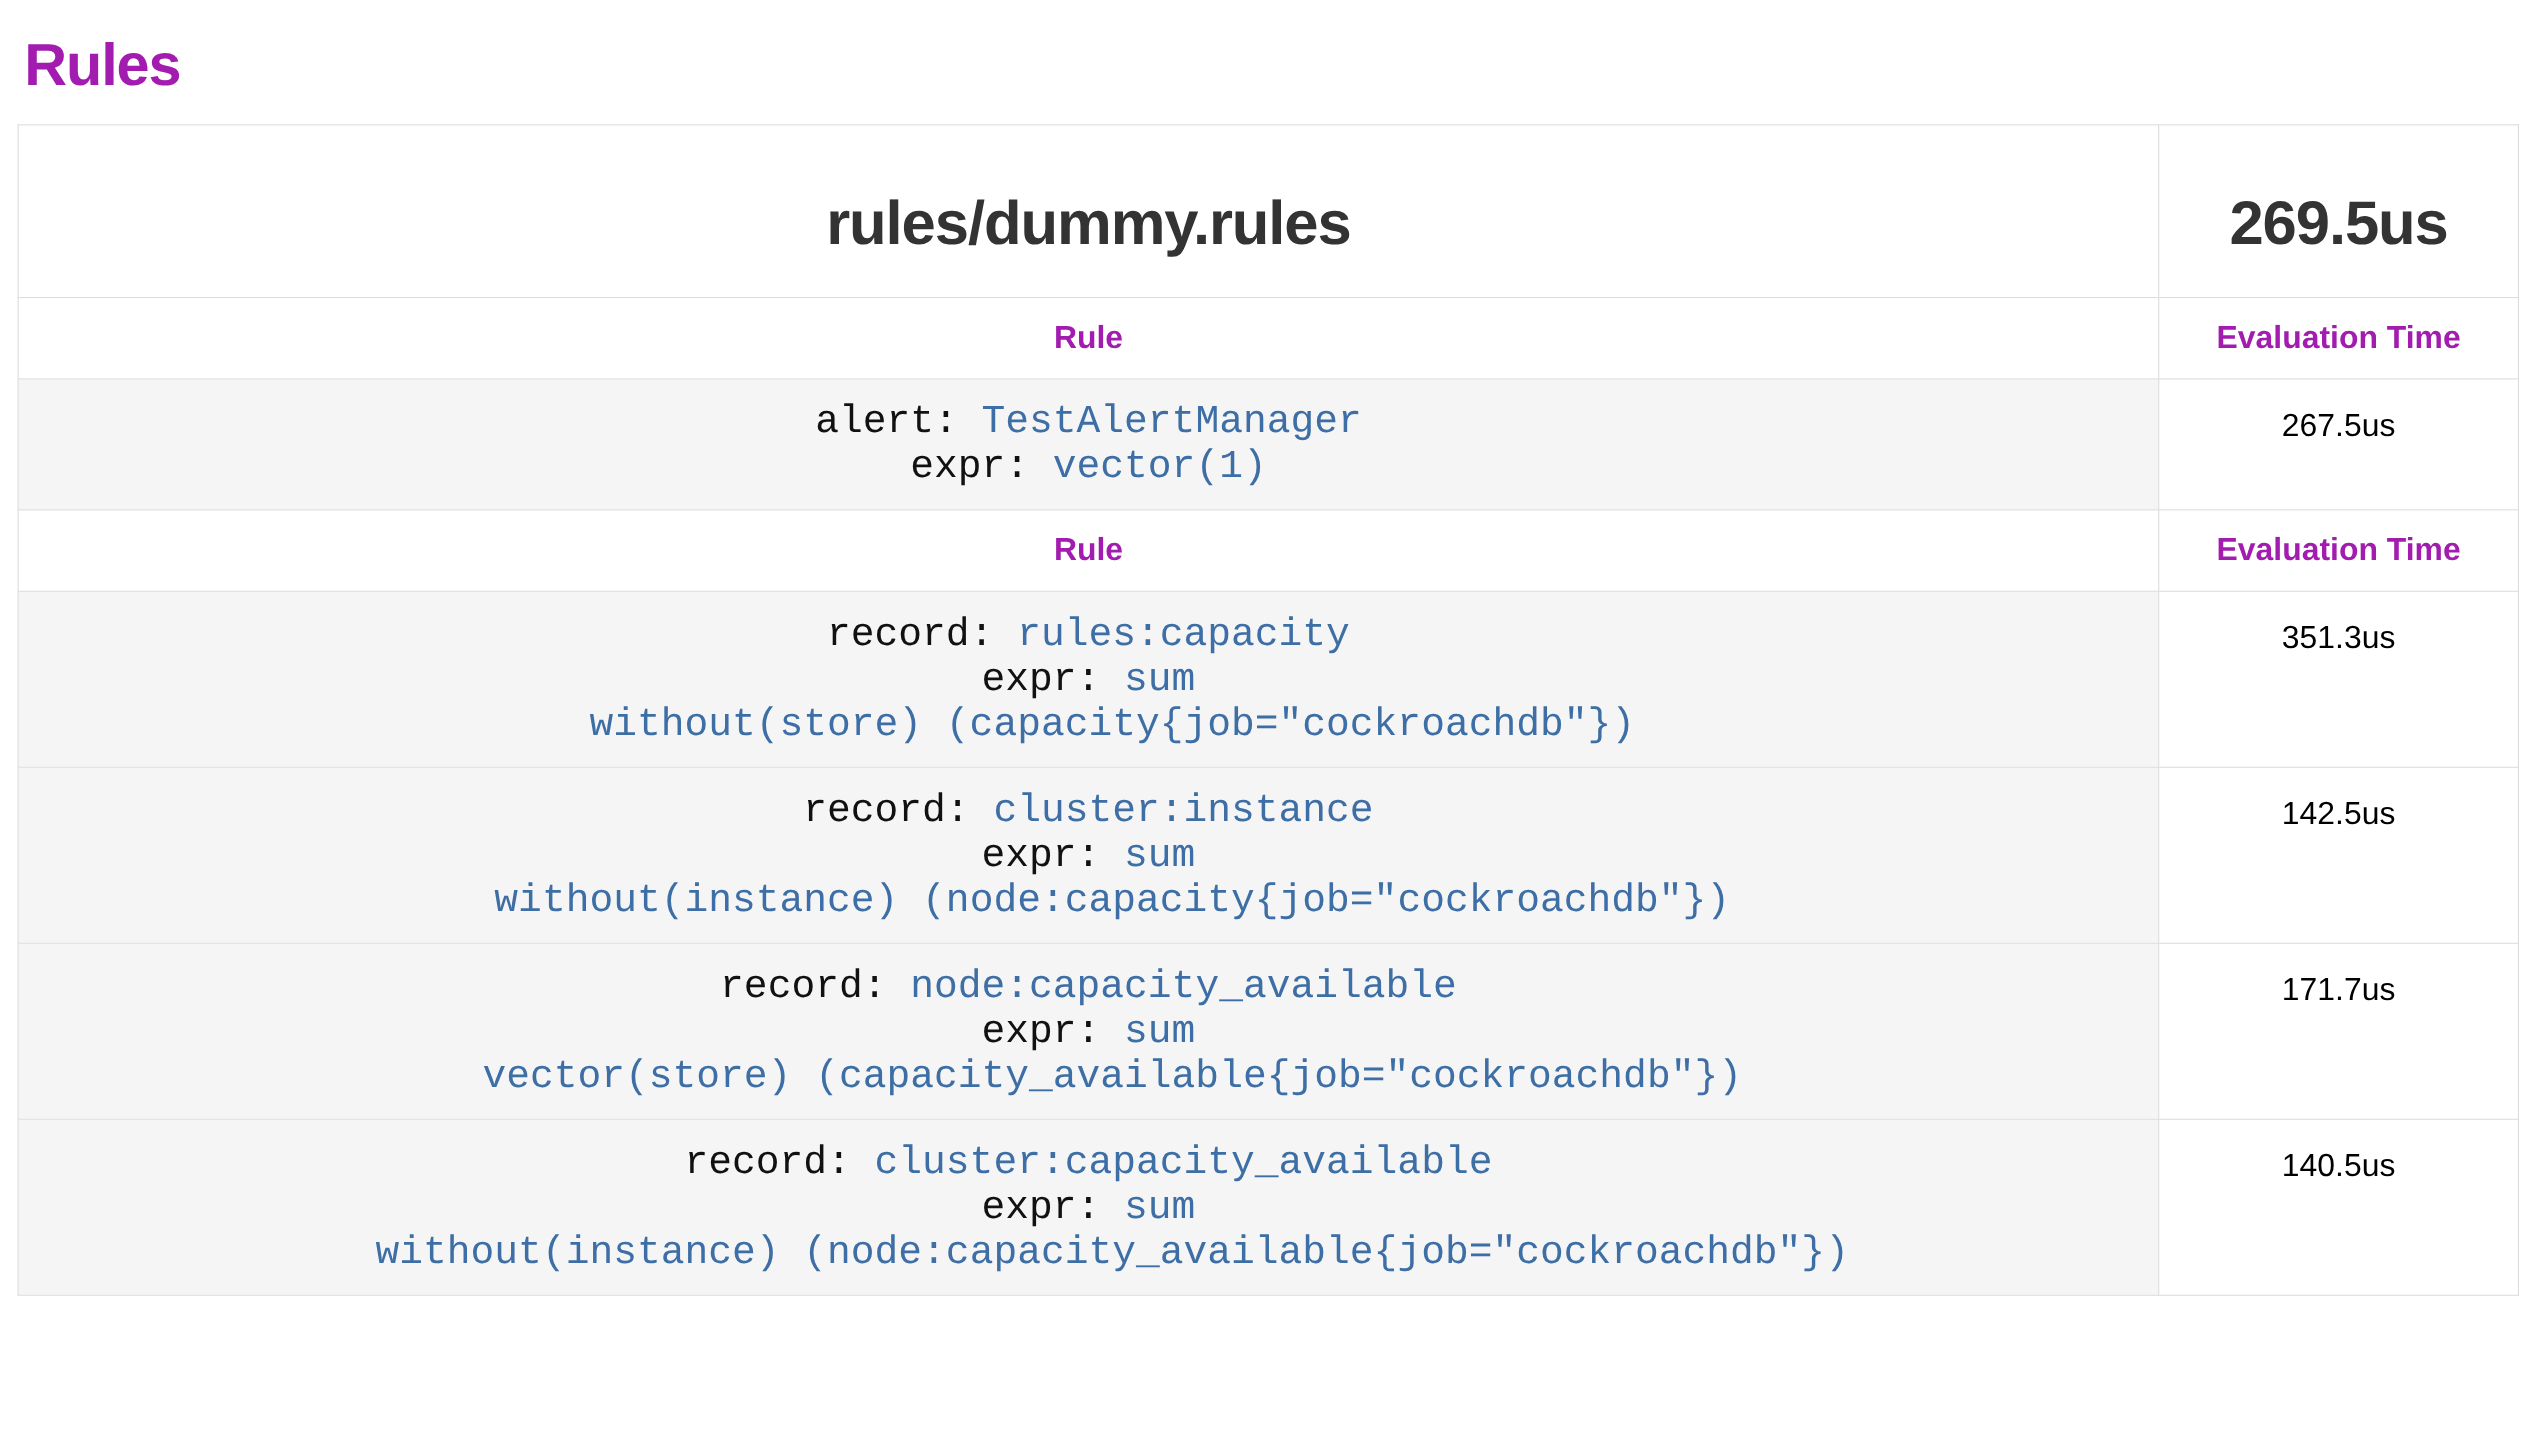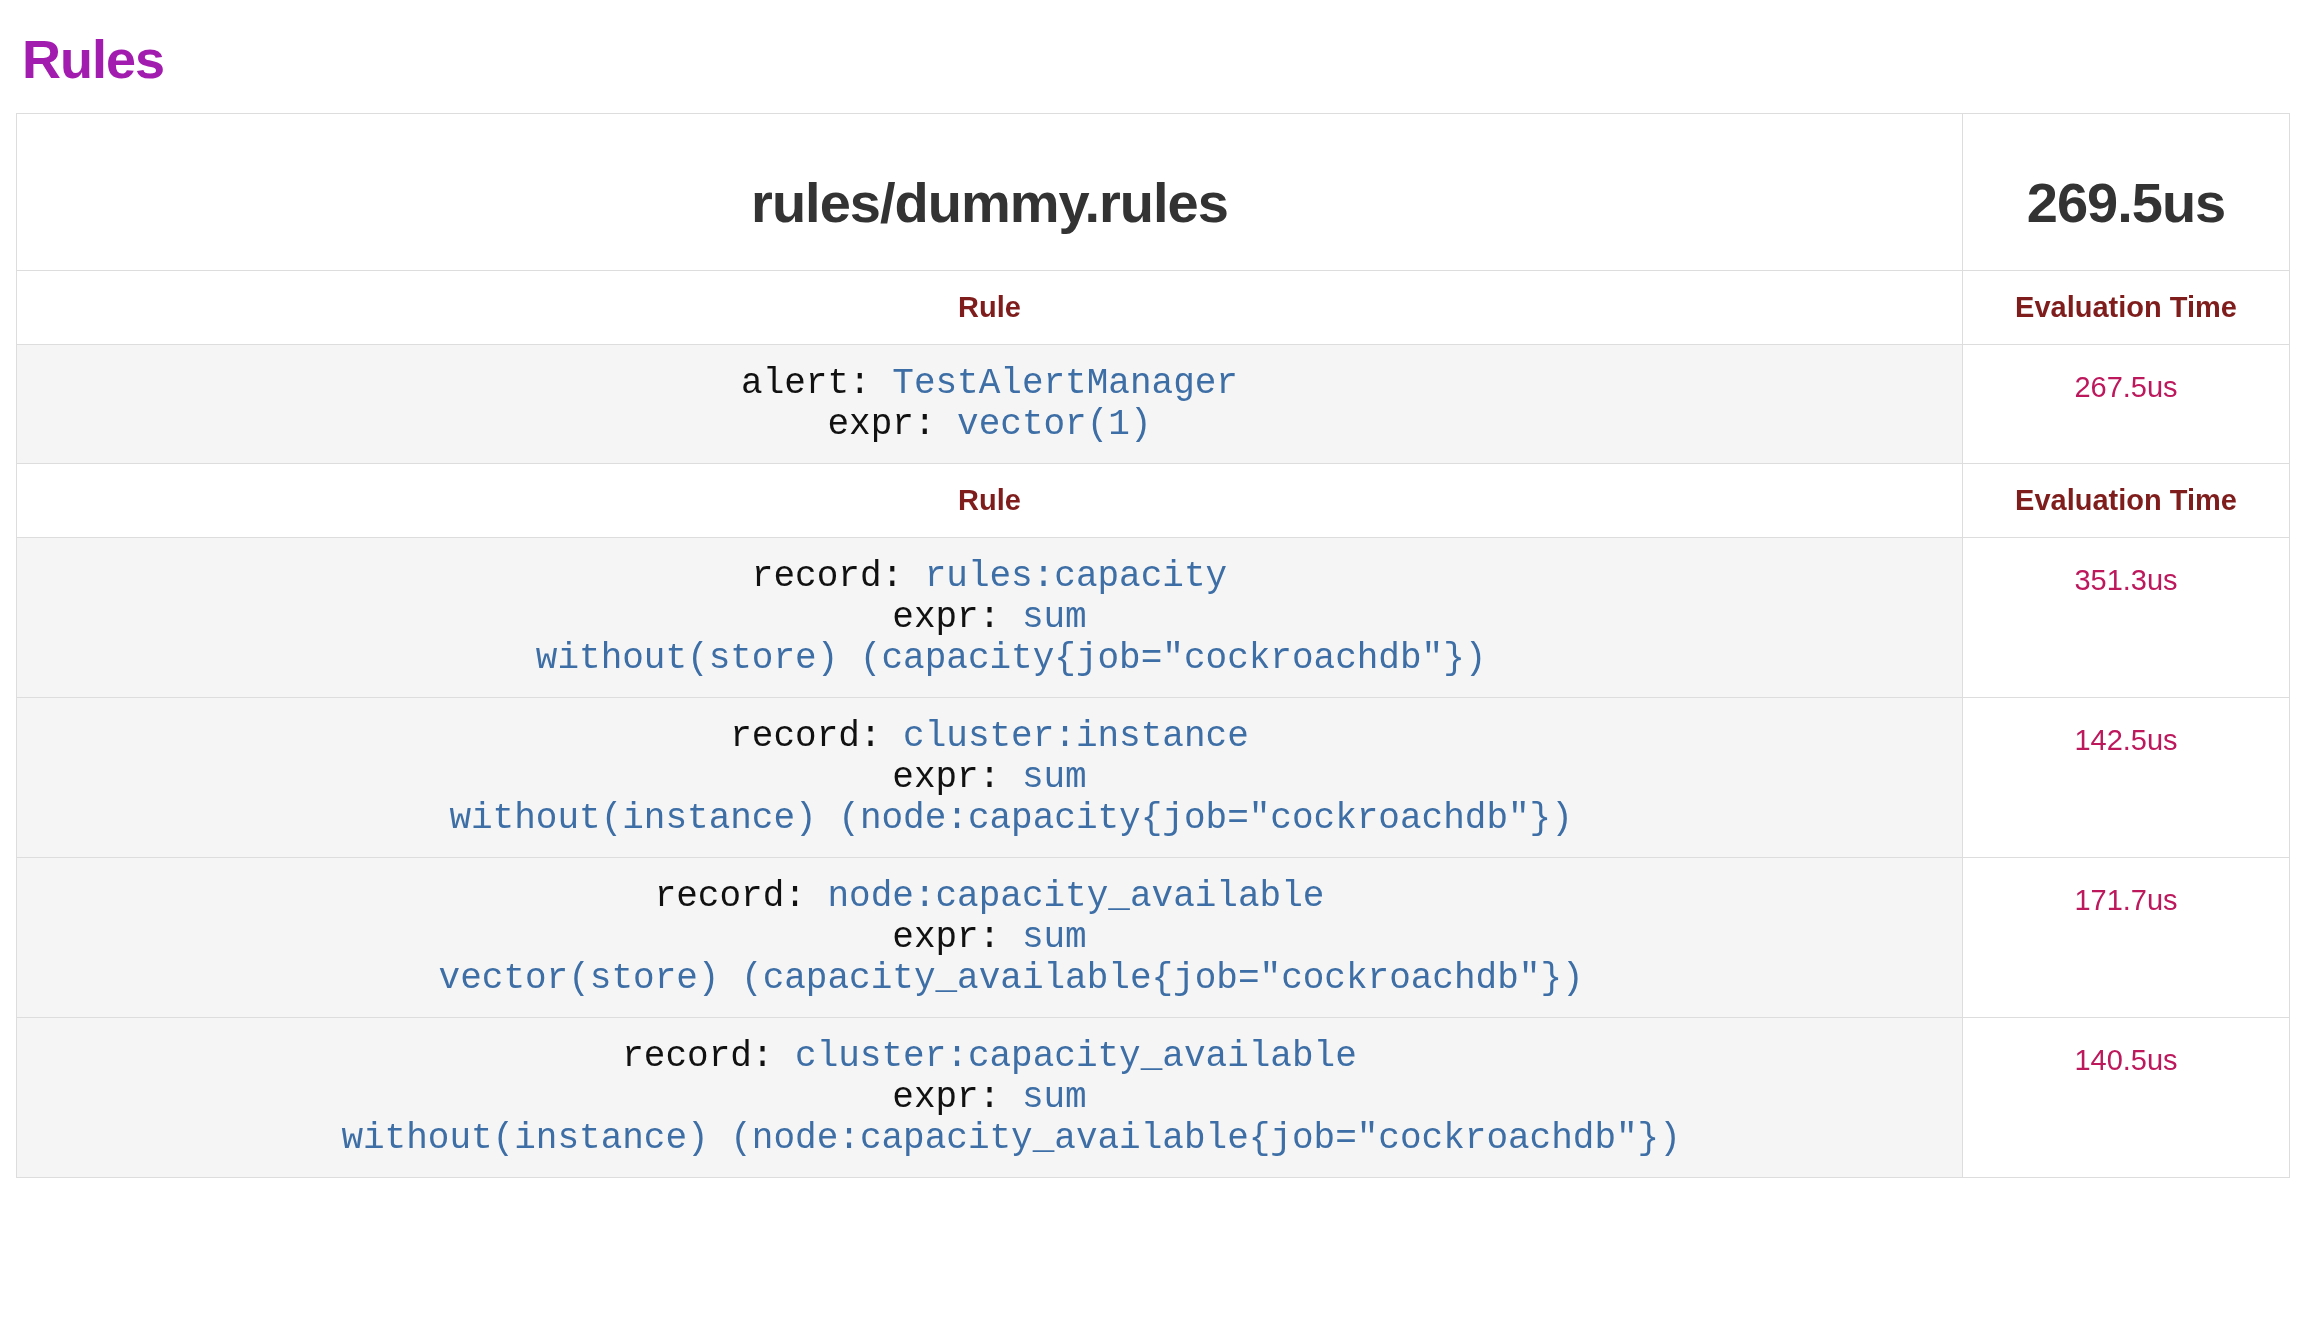--- a/index.html
+++ b/index.html
@@ -21,32 +21,32 @@
     border: 1px solid var(--border);
   }
   col.col-rule { width: auto; }
   col.col-time { width: 327px; }
   td, th { border: 1px solid var(--border); vertical-align: top; text-align: center; }
   tr.group-header-row td { padding: 16px 26px; }
   h2.group-h2 {
     margin: 42px 0 20px; font-size: 56px; line-height: 62px;
     font-weight: bold; letter-spacing: -1px; color: #333; white-space: nowrap; overflow: hidden;
   }
-  tr.cols-row th { padding: 16px 26px; font-size: 29px; line-height: 41px; font-weight: bold; color: #7f1d1d; }
+  tr.cols-row th { padding: 16px 26px; font-size: 29px; line-height: 41px; font-weight: bold; color: #a21caf; }
   td.rule-td { padding: 0; }
   td.rule-td pre {
     margin: 0; border: 0; border-radius: 0;
     background: var(--code-bg);
     padding: 18px 24px;
     font-family: "Liberation Mono", monospace;
     font-size: 36px; line-height: 41px; color: #111111;
     white-space: pre; overflow: hidden;
   }
   td.rule-td pre a { color: var(--link-blue); text-decoration: none; cursor: pointer; }
-  td.eval-td { padding: 22px 26px 16px; font-size: 29px; line-height: 41px; color: #be185d; background: #ffffff; }
+  td.eval-td { padding: 22px 26px 16px; font-size: 29px; line-height: 41px; color: #000000; background: #ffffff; }
 </style>
 </head>
 <body>
 
 <div class="page">
   <h1 class="page-title">Rules</h1>
 
   <table class="rules-table" id="rules-table">
     <colgroup>
       <col class="col-rule">

